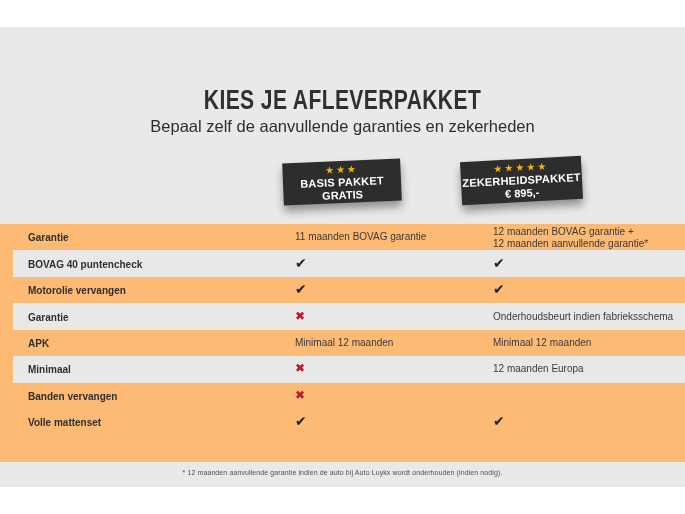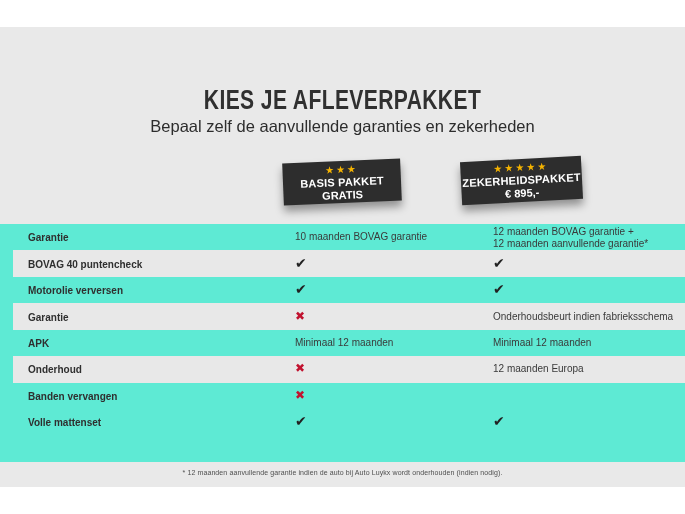--- a/index.html
+++ b/index.html
@@ -34,21 +34,21 @@
   .stars{
     font-family:"DejaVu Sans",sans-serif;
     font-size:10px;line-height:12px;margin-top:3px;
     color:#f5b301;letter-spacing:2px;
   }
   .badge-line1{font-size:11px;font-weight:700;line-height:13px;letter-spacing:.2px;white-space:nowrap;}
   .badge-line2{font-size:11px;font-weight:700;line-height:13px;}
   
   .table-area{
     position:absolute;left:0;top:224px;width:685px;height:238px;
-    background:#5eead4;
+    background:#fdba74;
   }
   .trow{position:relative;height:26.45px;}
   .trow.striped::before{
     content:"";position:absolute;left:13px;right:0;top:0;bottom:0;
     background:#e8e8e8;
   }
   .rlabel{
     position:absolute;left:28px;top:50%;transform:translateY(-50%);
     font-size:10px;font-weight:700;color:#2f2f2f;z-index:1;white-space:nowrap;
   }
@@ -89,46 +89,46 @@
 
 <div class="badge badge-zeker">
   <div class="stars">★★★★★</div>
   <div class="badge-line1">ZEKERHEIDSPAKKET</div>
   <div class="badge-line2">€ 895,-</div>
 </div>
 
 <div class="table-area" id="table-rows">
     <div class="trow">
       <span class="rlabel">Garantie</span>
-      <span class="cell c2">10 maanden BOVAG garantie</span>
+      <span class="cell c2">11 maanden BOVAG garantie</span>
       <span class="cell c3">12 maanden BOVAG garantie +
 12 maanden aanvullende garantie*</span>
     </div>
     <div class="trow striped">
       <span class="rlabel">BOVAG 40 puntencheck</span>
       <span class="cell c2 icon-check">✔</span>
       <span class="cell c3 icon-check">✔</span>
     </div>
     <div class="trow">
-      <span class="rlabel">Motorolie verversen</span>
+      <span class="rlabel">Motorolie vervangen</span>
       <span class="cell c2 icon-check">✔</span>
       <span class="cell c3 icon-check">✔</span>
     </div>
     <div class="trow striped">
       <span class="rlabel">Garantie</span>
       <span class="cell c2 icon-cross">✖</span>
       <span class="cell c3">Onderhoudsbeurt indien fabrieksschema</span>
     </div>
     <div class="trow">
       <span class="rlabel">APK</span>
       <span class="cell c2">Minimaal 12 maanden</span>
       <span class="cell c3">Minimaal 12 maanden</span>
     </div>
     <div class="trow striped">
-      <span class="rlabel">Onderhoud</span>
+      <span class="rlabel">Minimaal</span>
       <span class="cell c2 icon-cross">✖</span>
       <span class="cell c3">12 maanden Europa</span>
     </div>
     <div class="trow">
       <span class="rlabel">Banden vervangen</span>
       <span class="cell c2 icon-cross">✖</span>
     </div>
     <div class="trow">
       <span class="rlabel">Volle mattenset</span>
       <span class="cell c2 icon-check">✔</span>

